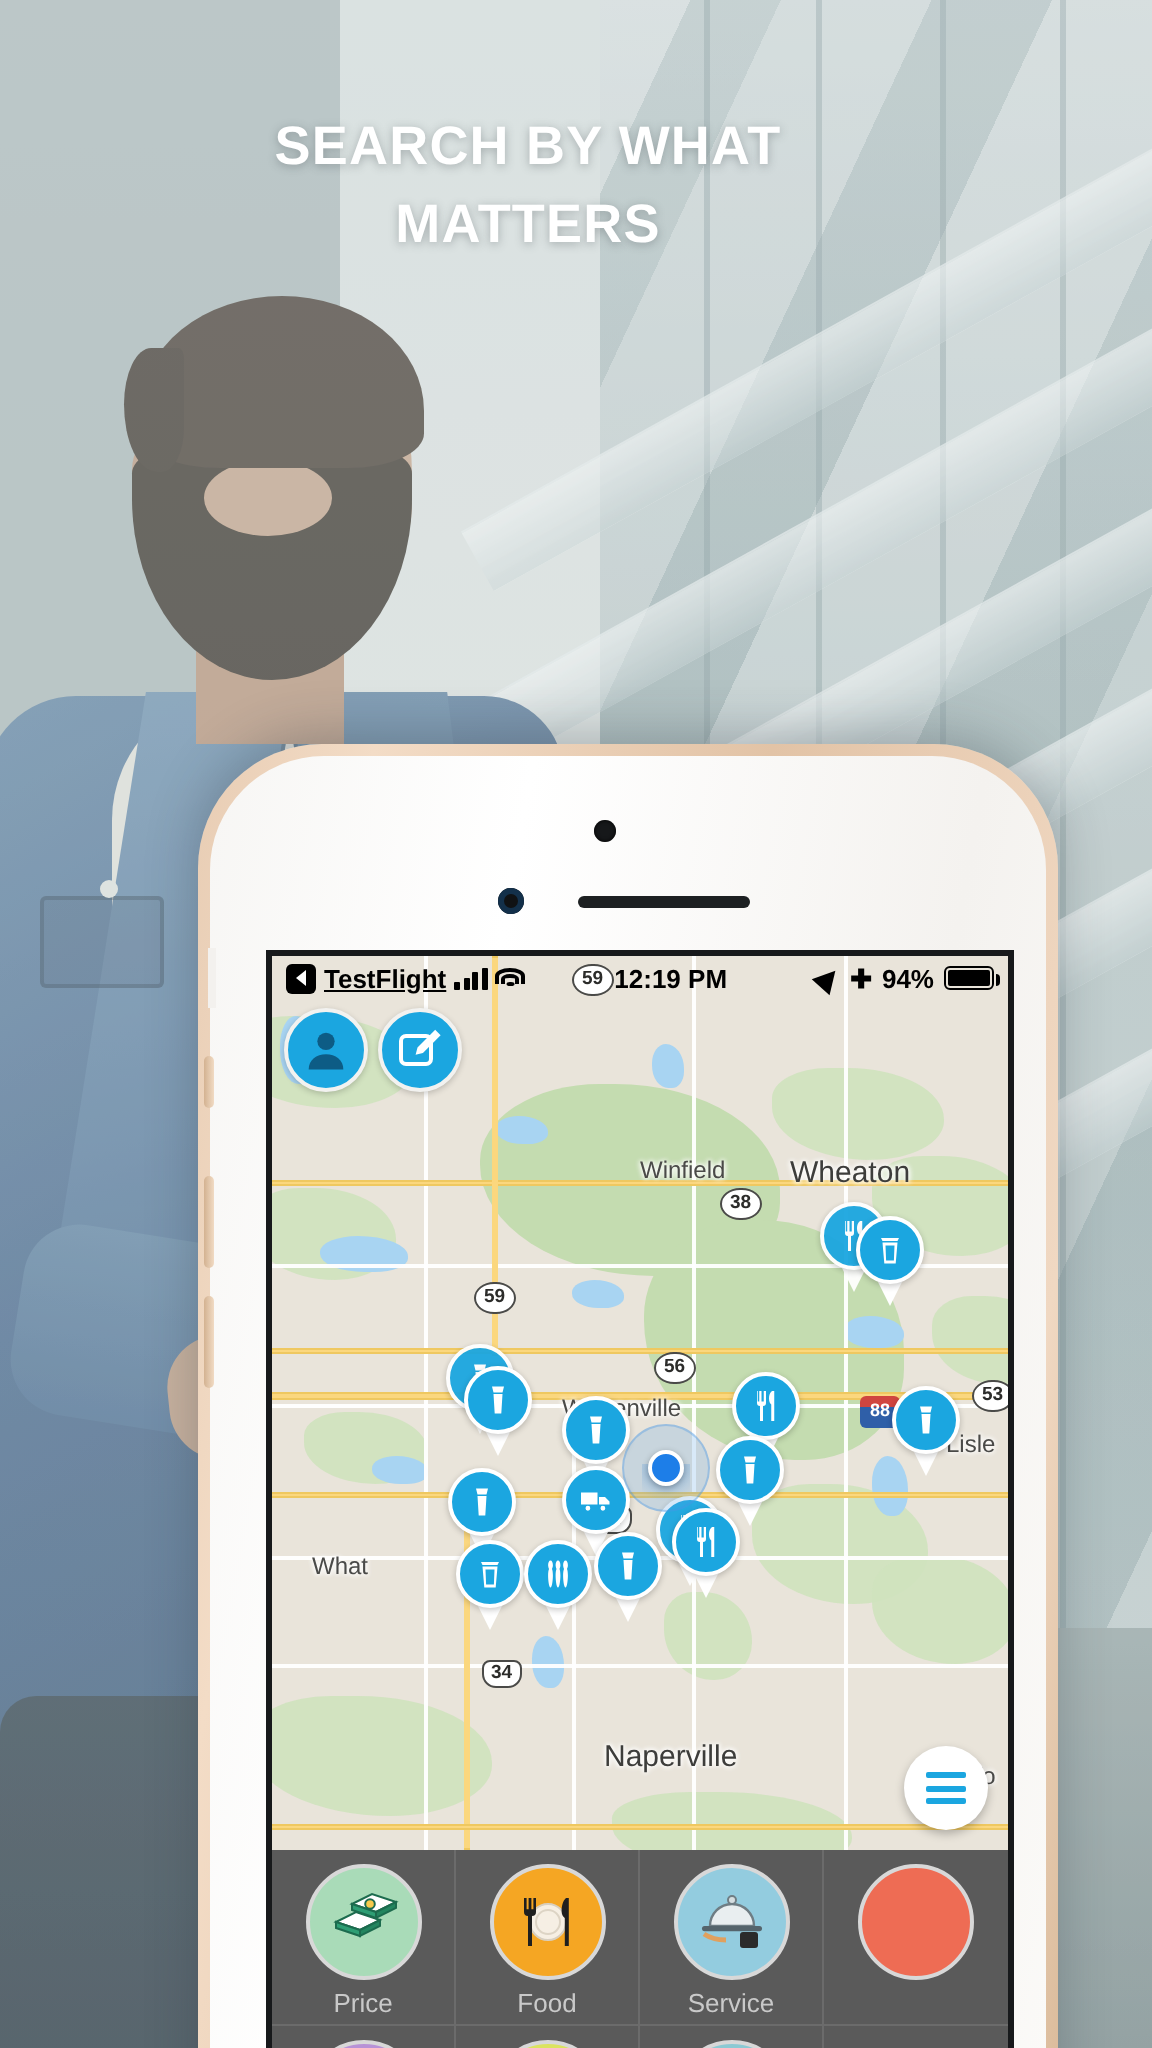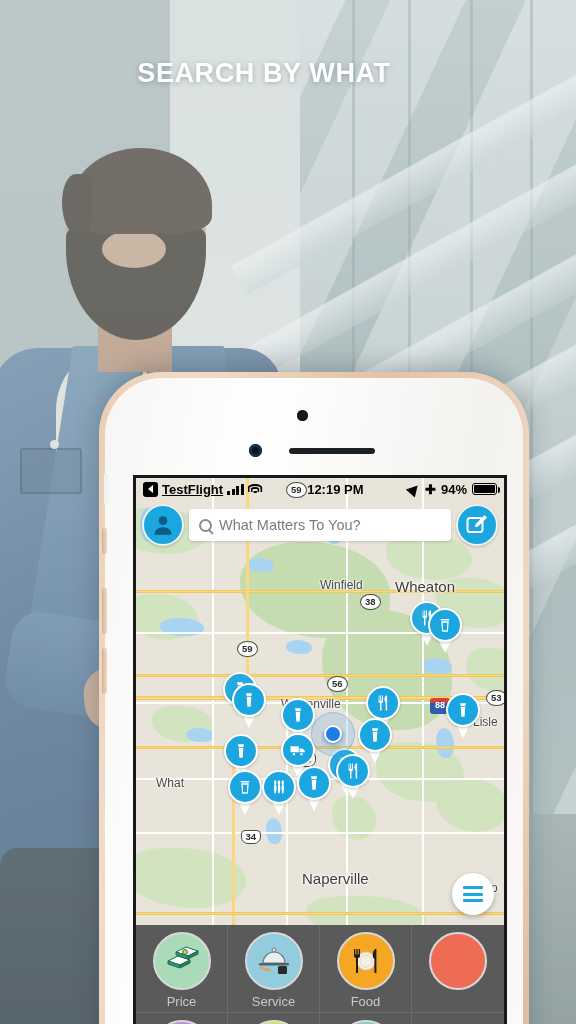--- a/index.html
+++ b/index.html
@@ -283,20 +283,21 @@
     <div class="finger" style="left:250px; top:524px; width:56px"></div>
     <div class="finger" style="left:250px; top:542px; width:50px"></div>
   </div>
 
   <div class="photo-tint"></div>
   <div class="photo-desat"></div>
 </div>
 
 <div id="headline">
   <span>SEARCH BY WHAT</span>
+  <span class="l2">MATTERS</span>
 </div>
 
 <div id="phone">
   <div class="phone-edge"></div>
   <div class="phone-body">
     <div class="sensor"></div>
     <div class="cam"></div>
     <div class="speaker"></div>
     <div class="side-white" style="top:96px; height:30px"></div>
     <div class="sil" style="top:150px"></div>
@@ -526,24 +527,20 @@
         </div>
       </div>
 
       <div id="searchrow">
         <div class="avatar-btn">
           <svg viewBox="0 0 24 24">
               <circle cx="12" cy="8" r="4"></circle>
               <path d="M4 21c0-4.4 3.6-7 8-7s8 2.6 8 7H4z"></path>
             </svg>
         </div>
-        <div class="searchbox">
-          <span class="sicon"></span>
-          <span class="ph">What Matters To You?</span>
-        </div>
         <div class="compose-btn">
           <svg viewBox="0 0 24 24">
             <rect x="2.5" y="5" width="15" height="14" rx="2.5" fill="none" stroke="#fff" stroke-width="2"></rect>
             <path d="M19.6 2.6l2 2-8.4 8.4-2.7.7.7-2.7 8.4-8.4z" fill="#fff" stroke="#fff" stroke-width="1"></path>
           </svg>
         </div>
       </div>
 
       <div id="categories">
         <div class="cat">
@@ -556,42 +553,42 @@
                 <path d="M14 11l10-5 12 4-10 5z" fill="#fff"></path>
                   <path d="M14 11v3l12 4v-3z" fill="#2e9e74"></path>
                   <path d="M26 15l10-5v3l-10 5z" fill="#23855f"></path>
                 <circle cx="23" cy="11" r="2.4" fill="#f7c94b"></circle>
               </g>
             </svg>
           </div>
           <div class="lbl">Price</div>
         </div>
         <div class="cat">
+          <div class="circle" style="background:#f5a623">
+            <svg viewBox="0 0 40 40">
+              <circle cx="20" cy="20" r="9" fill="#f6efe4" stroke="#d8cfc0" stroke-width="1"></circle>
+              <circle cx="20" cy="20" r="6" fill="none" stroke="#ddd4c5" stroke-width="1"></circle>
+              <path d="M8 8v7a2 2 0 002 2v15h2V17a2 2 0 002-2V8h-1.3v5.6h-1V8h-1.4v5.6h-1V8H8z" fill="#1f1f1f"></path>
+              <path d="M29 8c-1.6 1.4-2.2 4-2.2 6.4 0 1.8.6 3 1.6 3.6V32h2V8h-1.4z" fill="#1f1f1f"></path>
+            </svg>
+          </div>
+          <div class="lbl">Food</div>
+        </div>
+        <div class="cat">
           <div class="circle" style="background:#93ccdf">
             <svg viewBox="0 0 40 40">
               <path d="M9 22h22a11 11 0 00-22 0z" fill="#e9eef0" stroke="#6f7d84" stroke-width="1.2"></path>
               <circle cx="20" cy="9" r="2" fill="#d6dee1" stroke="#6f7d84" stroke-width="1"></circle>
               <rect x="5" y="22" width="30" height="2.6" rx="1.3" fill="#55646c"></rect>
               <path d="M6 26c3 2 7 3 11 3" stroke="#e0a05e" stroke-width="2.4" fill="none"></path>
               <rect x="24" y="25" width="9" height="8" rx="1.5" fill="#2b2b2b"></rect>
             </svg>
           </div>
           <div class="lbl">Service</div>
         </div>
-        <div class="cat">
-          <div class="circle" style="background:#f5a623">
-            <svg viewBox="0 0 40 40">
-              <circle cx="20" cy="20" r="9" fill="#f6efe4" stroke="#d8cfc0" stroke-width="1"></circle>
-              <circle cx="20" cy="20" r="6" fill="none" stroke="#ddd4c5" stroke-width="1"></circle>
-              <path d="M8 8v7a2 2 0 002 2v15h2V17a2 2 0 002-2V8h-1.3v5.6h-1V8h-1.4v5.6h-1V8H8z" fill="#1f1f1f"></path>
-              <path d="M29 8c-1.6 1.4-2.2 4-2.2 6.4 0 1.8.6 3 1.6 3.6V32h2V8h-1.4z" fill="#1f1f1f"></path>
-            </svg>
-          </div>
-          <div class="lbl">Food</div>
-        </div>
 
         <div class="cat">
           <div class="circle" style="background:#ee6c54">
             
           </div>
           <div class="lbl"></div>
         </div>
         <div class="cat">
           <div class="circle" style="background:#b892d6">
             

